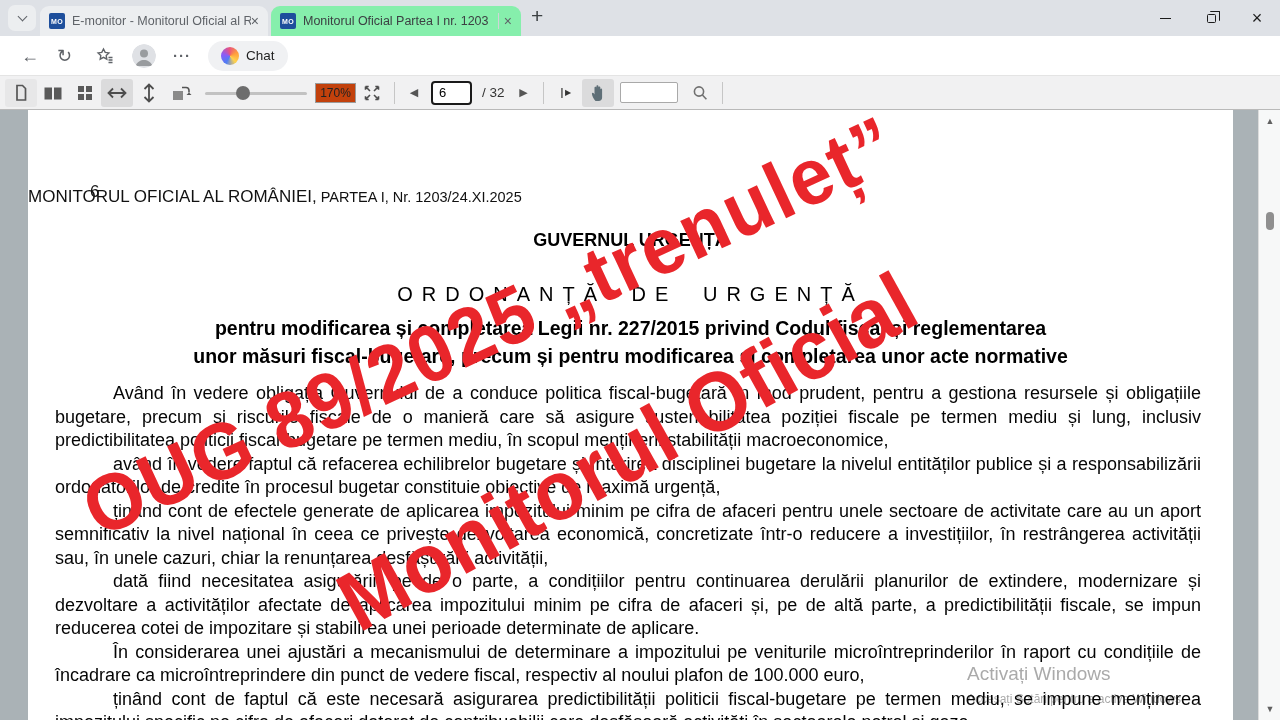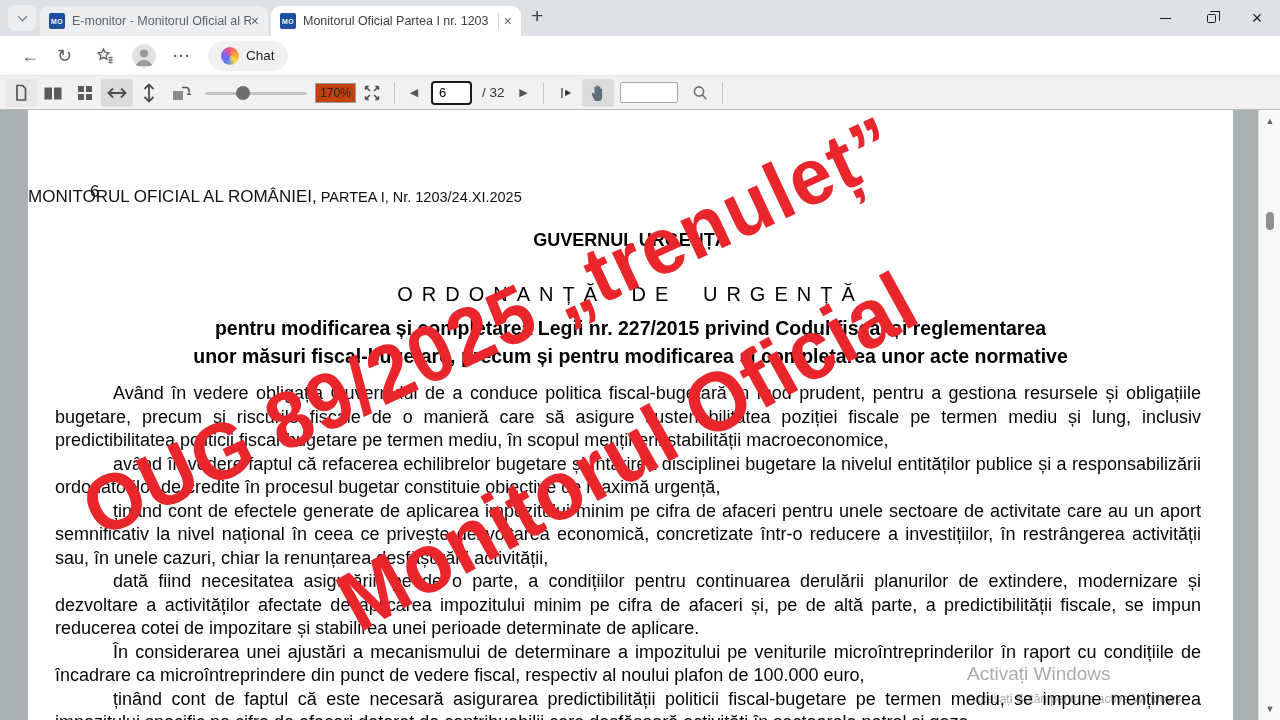--- a/index.html
+++ b/index.html
@@ -5,21 +5,21 @@
   *{margin:0;padding:0;box-sizing:border-box}
   html,body{width:1280px;height:720px;overflow:hidden}
   body{font-family:"Liberation Sans",sans-serif;background:#fff;position:relative}
 
   
   .tabstrip{height:36px;background:#dee1e6;display:flex;align-items:flex-end;position:relative}
   .tabsearch{width:28px;height:26px;margin:0 4px 5px 8px;border-radius:7px;background:#eceef0;display:flex;align-items:center;justify-content:center}
   .chev{width:7px;height:7px;border-right:1.6px solid #5f6368;border-bottom:1.6px solid #5f6368;transform:rotate(45deg);margin-top:-4px}
   .tab{height:30px;border-radius:9px 9px 0 0;display:flex;align-items:center;padding:0 9px;font-size:12.5px;color:#3c4043}
   .tab.inactive{background:#eceef0;width:228px;margin-right:3px;color:#5f6368}
-  .tab.active{background:#ffffff;width:250px}
+  .tab.active{background:#86efac;width:250px}
   .favicon{flex:0 0 16px;width:16px;height:16px;background:#1e4f9c;color:#fff;font-weight:bold;font-size:7px;display:flex;align-items:center;justify-content:center;border-radius:2px;margin-right:7px;letter-spacing:.3px}
   .tabtitle{flex:1;white-space:nowrap;overflow:hidden}
   .tabsep{width:1px;height:16px;background:#d0d3d8;margin:0 5px 0 4px}
   .tabclose{font-size:14px;color:#5f6368;line-height:1}
   .newtab{font-size:21px;color:#3c4043;margin:0 0 8px 10px;font-weight:300}
   .wincontrols{position:absolute;right:0;top:0;height:36px;display:flex}
   .winbtn{width:46px;height:36px;display:flex;align-items:center;justify-content:center;color:#1b1b1b;font-size:15px}
   .minbar{width:11px;border-top:1.3px solid #1b1b1b;display:block}
   .restore{width:9px;height:9px;border:1.2px solid #1b1b1b;border-radius:1.5px;position:relative;background:#dee1e6}
   .restore::before{content:"";position:absolute;top:-3.8px;left:2.6px;width:9px;height:9px;border-top:1.2px solid #1b1b1b;border-right:1.2px solid #1b1b1b;border-radius:1px}

